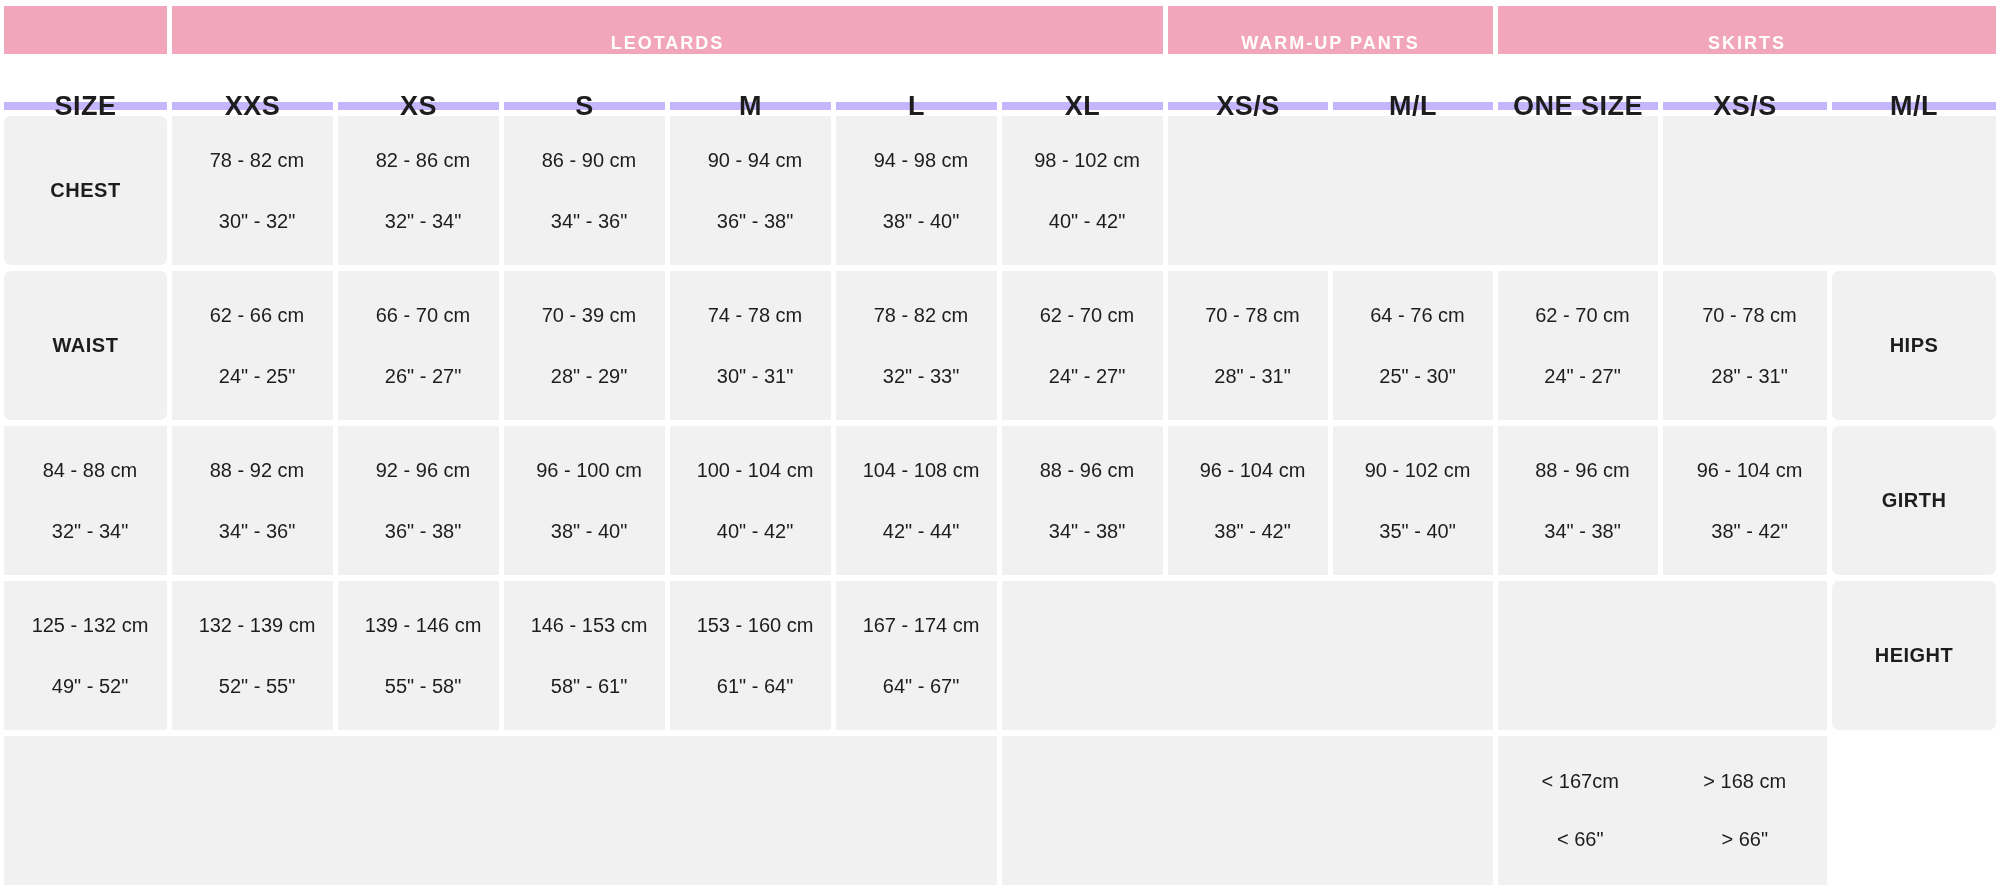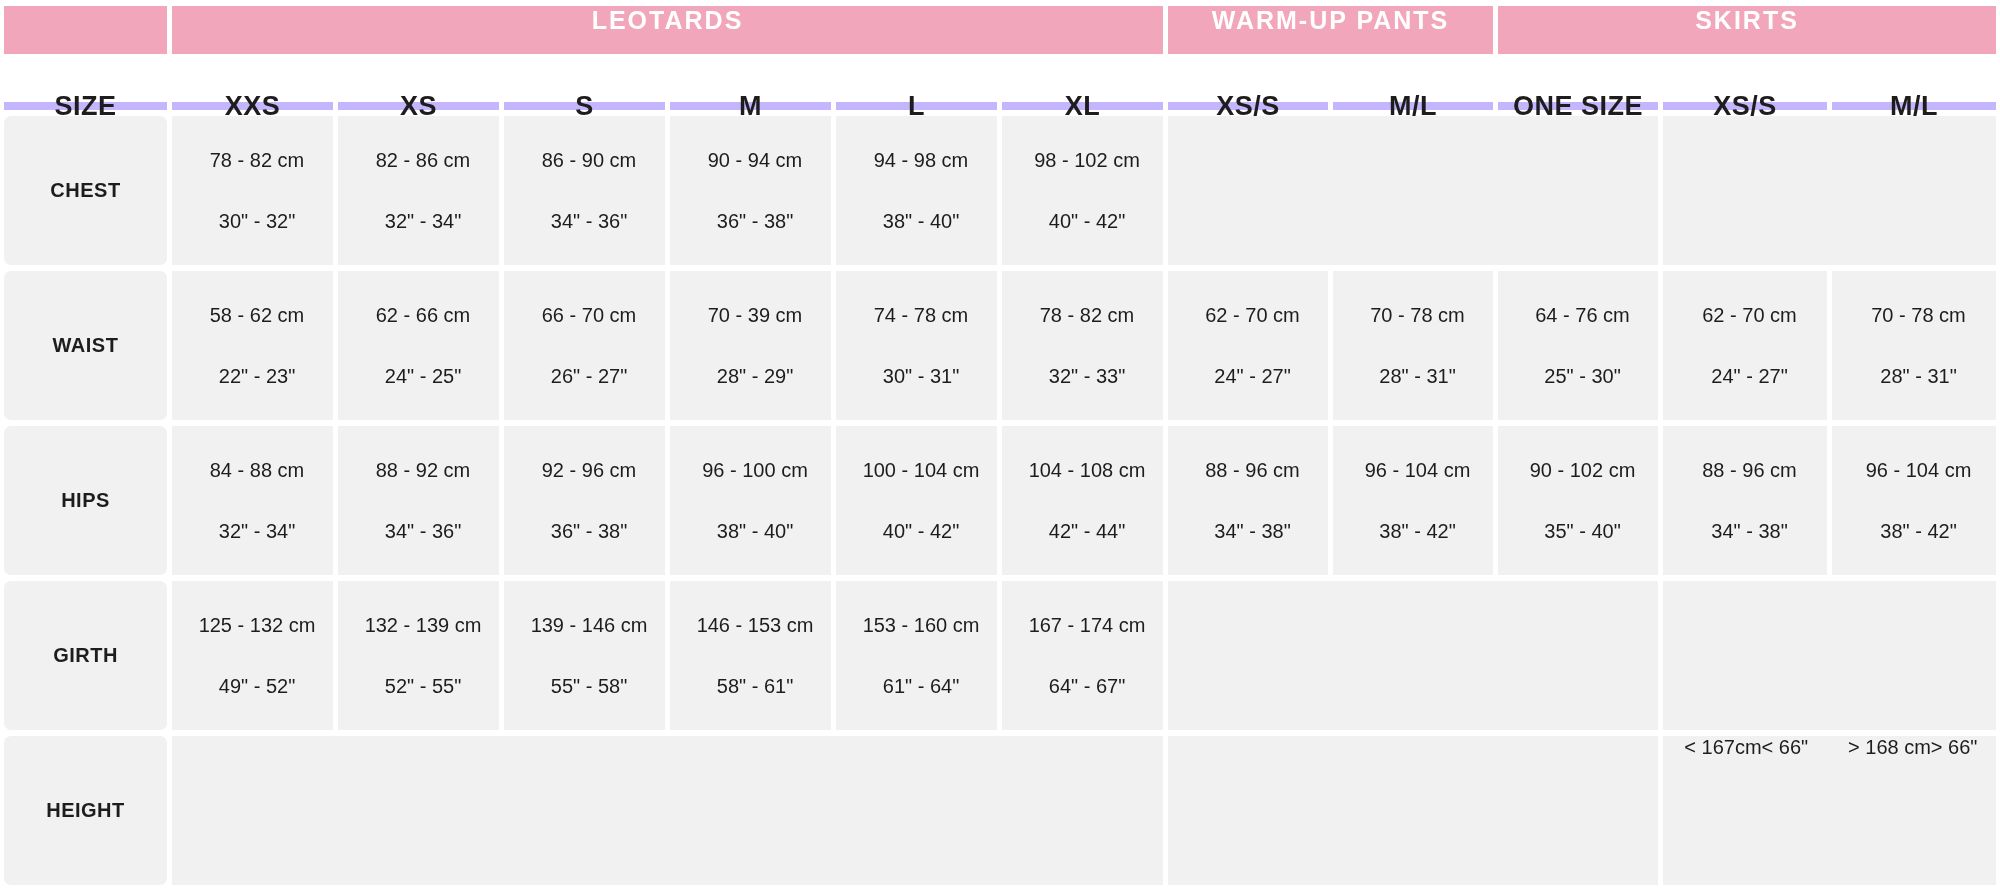--- a/index.html
+++ b/index.html
@@ -18,24 +18,24 @@
     grid-template-columns: 163px repeat(6, 161px) 160px 160px 160px 164px 164px;
     grid-template-rows: 48px 50px repeat(5, 149px);
     column-gap: 5px;
     row-gap: 6px;
     background: #ffffff;
   }
   .band {
     background: #F2A6BB;
     color: #ffffff;
     font-weight: bold;
-    font-size: 25px;
+    font-size: 18px;
     letter-spacing: 2px;
     display: flex;
-    align-items: flex-start;
+    align-items: flex-end;
     justify-content: center;
   }
   .hdr {
     background: #c4b5fd;
     font-weight: bold;
     font-size: 27px;
     letter-spacing: 0.5px;
     display: flex;
     align-items: center;
     justify-content: center;
@@ -66,21 +66,22 @@
   .c2 { grid-column: span 2; }
   .c3 { grid-column: span 3; }
   .c6 { grid-column: span 6; }
   .split {
     background: #F1F1F1;
     display: grid;
     grid-template-columns: 1fr 1fr;
   }
   .split .sub {
     display: flex;
-    flex-direction: row;
+    flex-direction: column;
+    align-items: center;
     justify-content: center;
     row-gap: 35px;
     font-size: 20px;
   }
 </style>
 </head>
 <body>
 
 <div class="grid">
 
@@ -131,24 +132,20 @@
   </div>
   <div class="cell">
     <span>98 - 102 cm</span>
     <span>40" - 42"</span>
   </div>
   <div class="cell empty c3"></div>
   <div class="cell empty c2"></div>
 
   <div class="rlabel">WAIST</div>
   <div class="cell">
-    <span>58 - 62 cm</span>
-    <span>22" - 23"</span>
-  </div>
-  <div class="cell">
     <span>62 - 66 cm</span>
     <span>24" - 25"</span>
   </div>
   <div class="cell">
     <span>66 - 70 cm</span>
     <span>26" - 27"</span>
   </div>
   <div class="cell">
     <span>70 - 39 cm</span>
     <span>28" - 29"</span>

